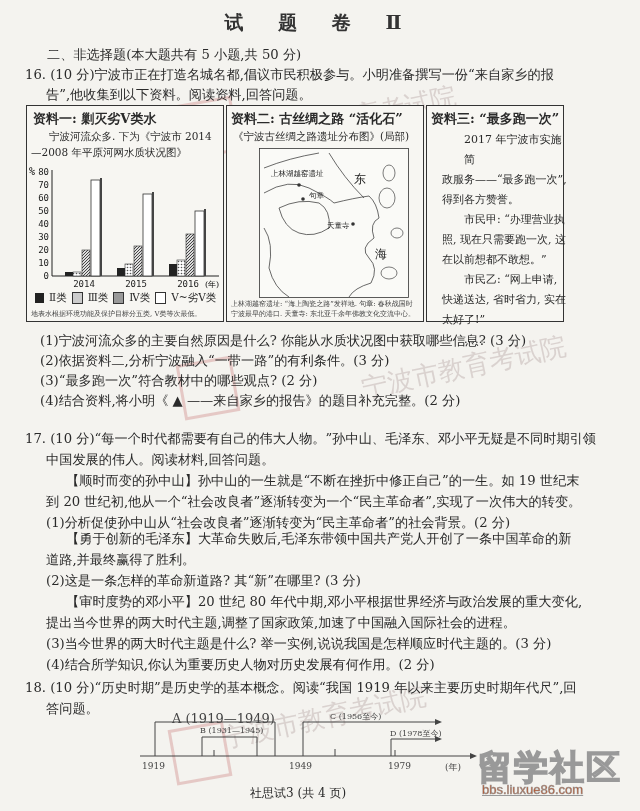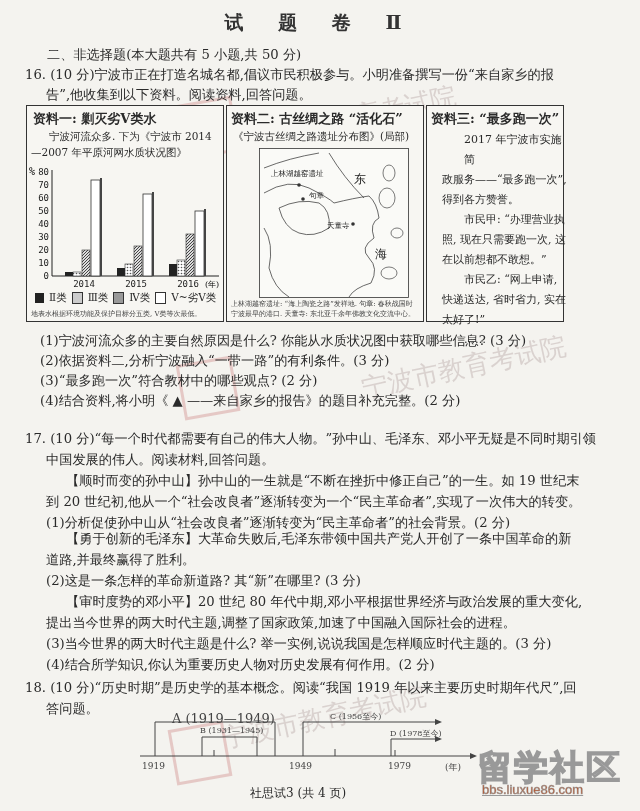--- a/index.html
+++ b/index.html
@@ -32,21 +32,21 @@
 
 <div class="abs title">试 题 卷 Ⅱ</div>
 <div class="abs line" style="left:47px;top:46px;">二、非选择题(本大题共有 5 小题,共 50 分)</div>
 
 <div class="abs line" style="left:25px;top:66px;">16. (10 分)宁波市正在打造名城名都,倡议市民积极参与。小明准备撰写一份“来自家乡的报</div>
 <div class="abs line" style="left:46px;top:86px;">告”,他收集到以下资料。阅读资料,回答问题。</div>
 
 <div class="abs box" style="left:26px;top:105px;width:196px;height:215px;">
   <div class="abs box-title" style="left:6px;top:4px;">资料一: 剿灭劣Ⅴ类水</div>
   <div class="abs small" style="left:22px;top:24px;">宁波河流众多. 下为《宁波市 2014</div>
-  <div class="abs small" style="left:4px;top:40px;">—2007 年平原河网水质状况图》</div>
+  <div class="abs small" style="left:4px;top:40px;">—2008 年平原河网水质状况图》</div>
 
   <svg class="abs" style="left:0;top:58px;" width="196" height="125" viewBox="0 0 196 125">
     <defs>
       <pattern id="p3" width="3" height="3" patternUnits="userSpaceOnUse">
           <rect width="3" height="3" fill="#fff"></rect>
           <circle cx="1.5" cy="1.5" r="0.8" fill="#555"></circle>
         </pattern>
       <pattern id="p4" width="3" height="3" patternUnits="userSpaceOnUse">
           <rect width="3" height="3" fill="#ddd"></rect>
           <path d="M0 3 L3 0" stroke="#333" stroke-width="0.9"></path>

